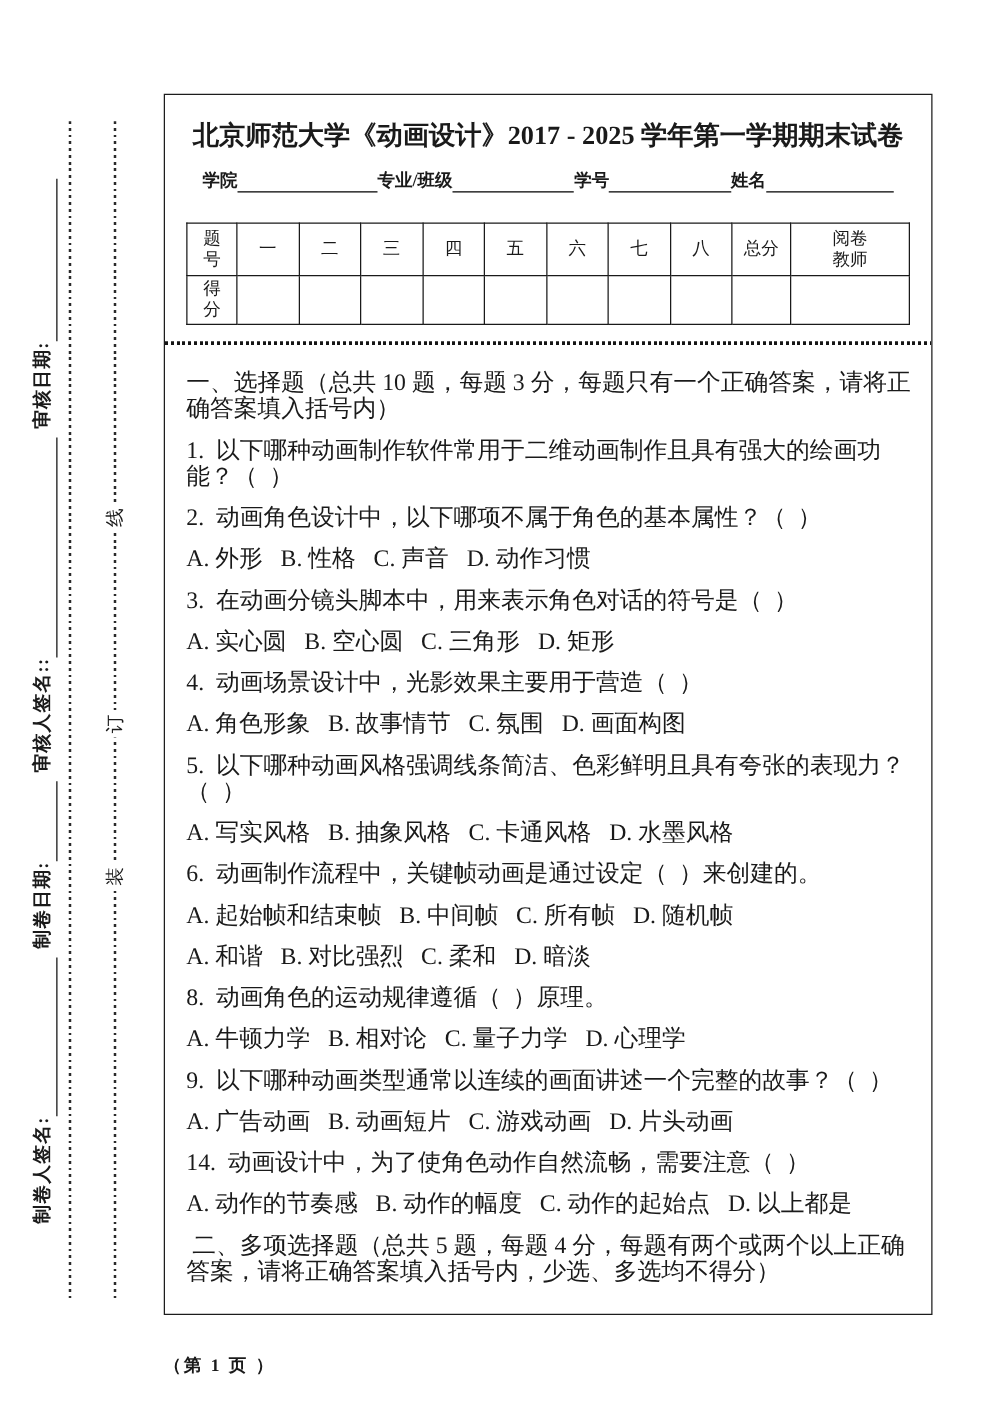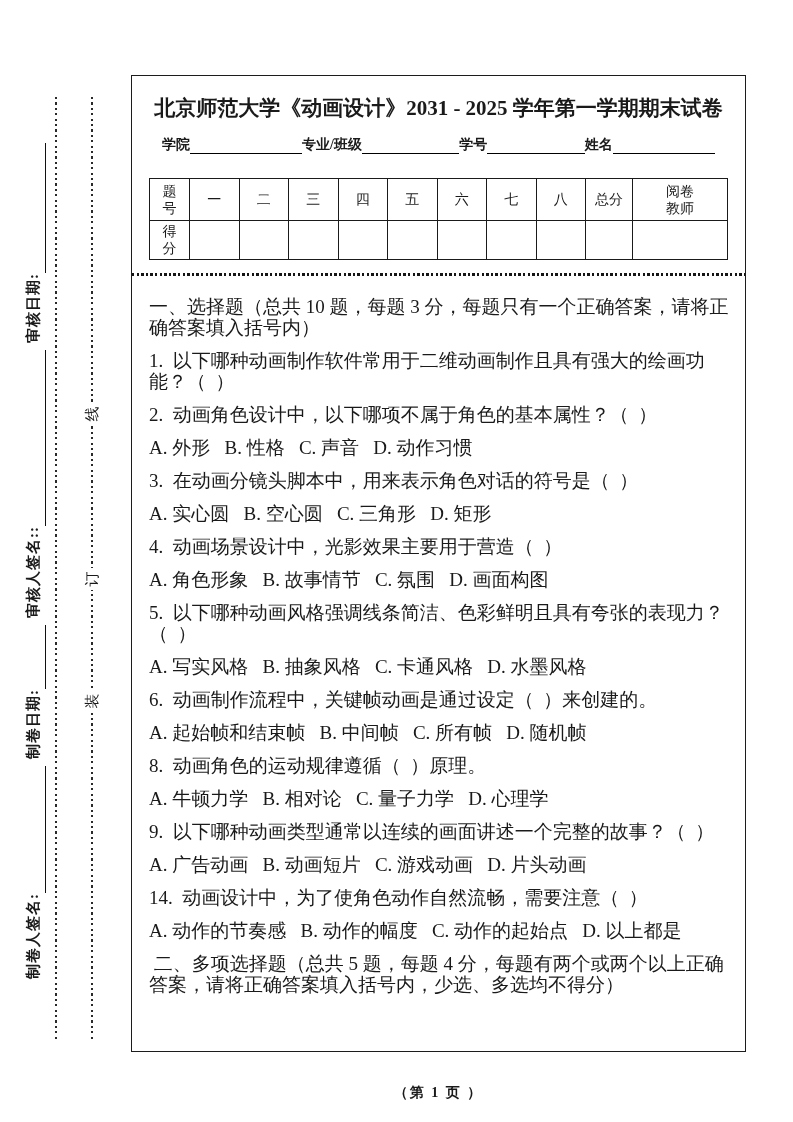--- a/index.html
+++ b/index.html
@@ -80,21 +80,21 @@
     background:repeating-linear-gradient(90deg,#151515 0 2.4px,transparent 2.4px 4.6px);
   }
 
   .content{margin:20px 14px 0 17px;font-size:19px;}
   .content p{
     margin:0 0 12px 0;line-height:21px;white-space:pre-wrap;
   }
 
   .page-footer{
     position:absolute;left:131px;top:1084px;width:615px;
-    text-align:center;font-size:14px;font-weight:bold;letter-spacing:2px;
+    text-align:left;font-size:14px;font-weight:bold;letter-spacing:2px;
   }
 </style>
 </head>
 <body>
 
 <div class="v-strip">
   <span class="v-item w1">
     <span class="v-item-label">审核日期:</span>
     <span class="v-item-blank"></span>
   </span>
@@ -113,21 +113,21 @@
 </div>
 
 <div class="dotted-vline a"></div>
 <div class="dotted-vline b"></div>
 <span class="bind-char c1">线</span>
 <span class="bind-char c2">订</span>
 <span class="bind-char c3">装</span>
 
 <div class="paper">
 
-  <div class="exam-title">北京师范大学《动画设计》2031 - 2025 学年第一学期期末试卷</div>
+  <div class="exam-title">北京师范大学《动画设计》2017 - 2025 学年第一学期期末试卷</div>
 
   <div class="info-row">
     <span class="info-label">学院</span>
     <span class="info-blank g1"></span>
     <span class="info-label">专业/班级</span>
     <span class="info-blank g2"></span>
     <span class="info-label">学号</span>
     <span class="info-blank g3"></span>
     <span class="info-label">姓名</span>
     <span class="info-blank g4"></span>
@@ -189,20 +189,21 @@
     <p>2.  动画角色设计中，以下哪项不属于角色的基本属性？（  ）</p>
     <p>A. 外形   B. 性格   C. 声音   D. 动作习惯</p>
     <p>3.  在动画分镜头脚本中，用来表示角色对话的符号是（  ）</p>
     <p>A. 实心圆   B. 空心圆   C. 三角形   D. 矩形</p>
     <p>4.  动画场景设计中，光影效果主要用于营造（  ）</p>
     <p>A. 角色形象   B. 故事情节   C. 氛围   D. 画面构图</p>
     <p>5.  以下哪种动画风格强调线条简洁、色彩鲜明且具有夸张的表现力？（  ）</p>
     <p>A. 写实风格   B. 抽象风格   C. 卡通风格   D. 水墨风格</p>
     <p>6.  动画制作流程中，关键帧动画是通过设定（  ）来创建的。</p>
     <p>A. 起始帧和结束帧   B. 中间帧   C. 所有帧   D. 随机帧</p>
+    <p>A. 和谐   B. 对比强烈   C. 柔和   D. 暗淡</p>
     <p>8.  动画角色的运动规律遵循（  ）原理。</p>
     <p>A. 牛顿力学   B. 相对论   C. 量子力学   D. 心理学</p>
     <p>9.  以下哪种动画类型通常以连续的画面讲述一个完整的故事？（  ）</p>
     <p>A. 广告动画   B. 动画短片   C. 游戏动画   D. 片头动画</p>
     <p>14.  动画设计中，为了使角色动作自然流畅，需要注意（  ）</p>
     <p>A. 动作的节奏感   B. 动作的幅度   C. 动作的起始点   D. 以上都是</p>
 
     <p> 二、多项选择题（总共 5 题，每题 4 分，每题有两个或两个以上正确答案，请将正确答案填入括号内，少选、多选均不得分）</p>
   </div>
 </div>

